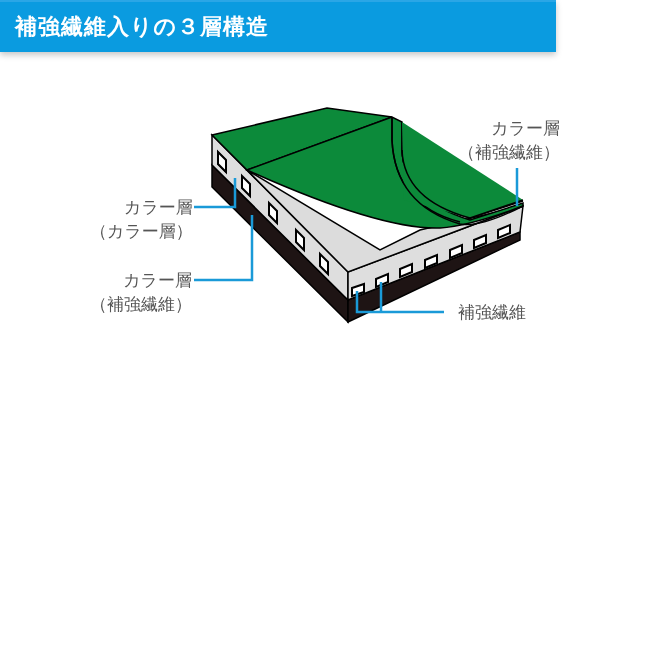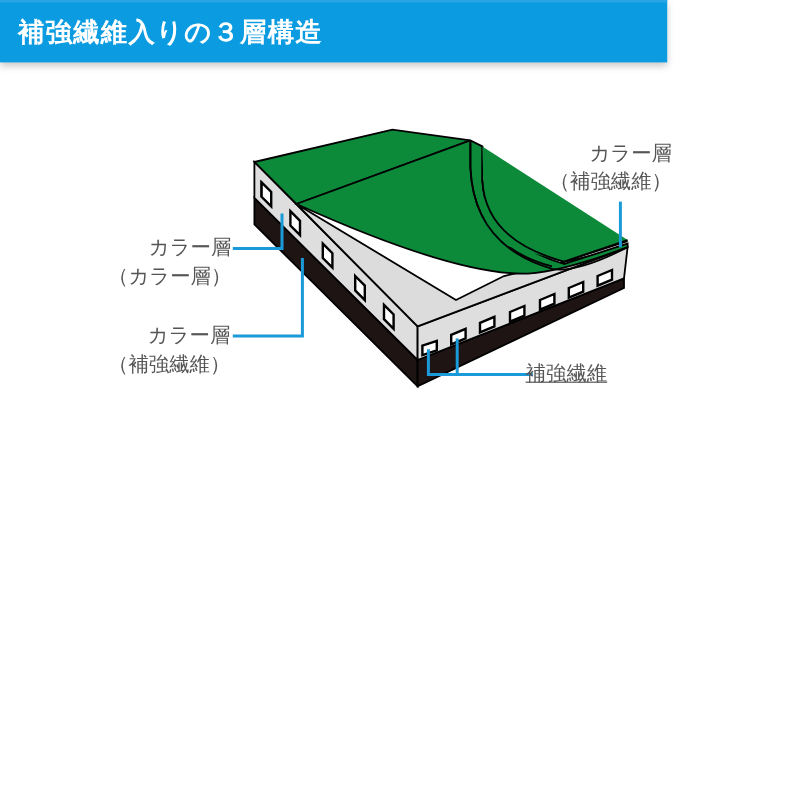--- a/index.html
+++ b/index.html
@@ -90,15 +90,15 @@
   <span style="margin-left:-8px;">（補強繊維）</span>
 </div>
 <div class="label" style="left:98px; top:195px;">
   <span>カラー層</span>
   <span style="margin-left:-8px;">（カラー層）</span>
 </div>
 <div class="label" style="left:98px; top:268px;">
   <span>カラー層</span>
   <span style="margin-left:-8px;">（補強繊維）</span>
 </div>
-<div class="label" style="left:438px; top:300px;text-decoration:underline;">
+<div class="label" style="left:458px; top:300px;">
   <span>補強繊維</span>
 </div>
 
 </body></html>

